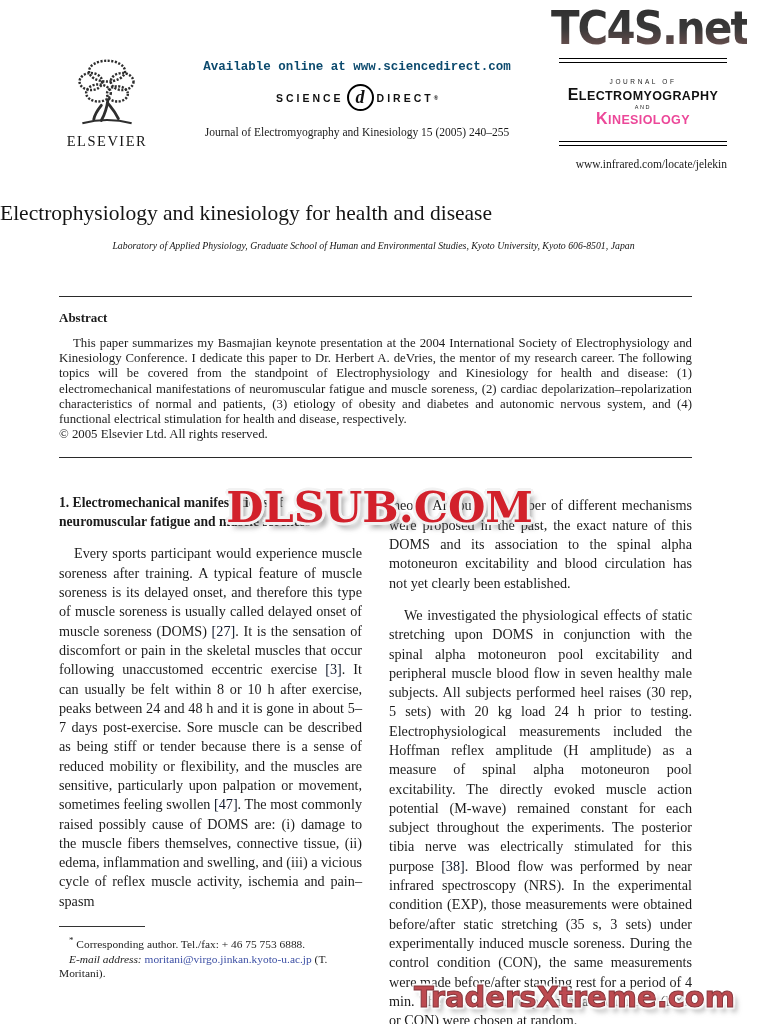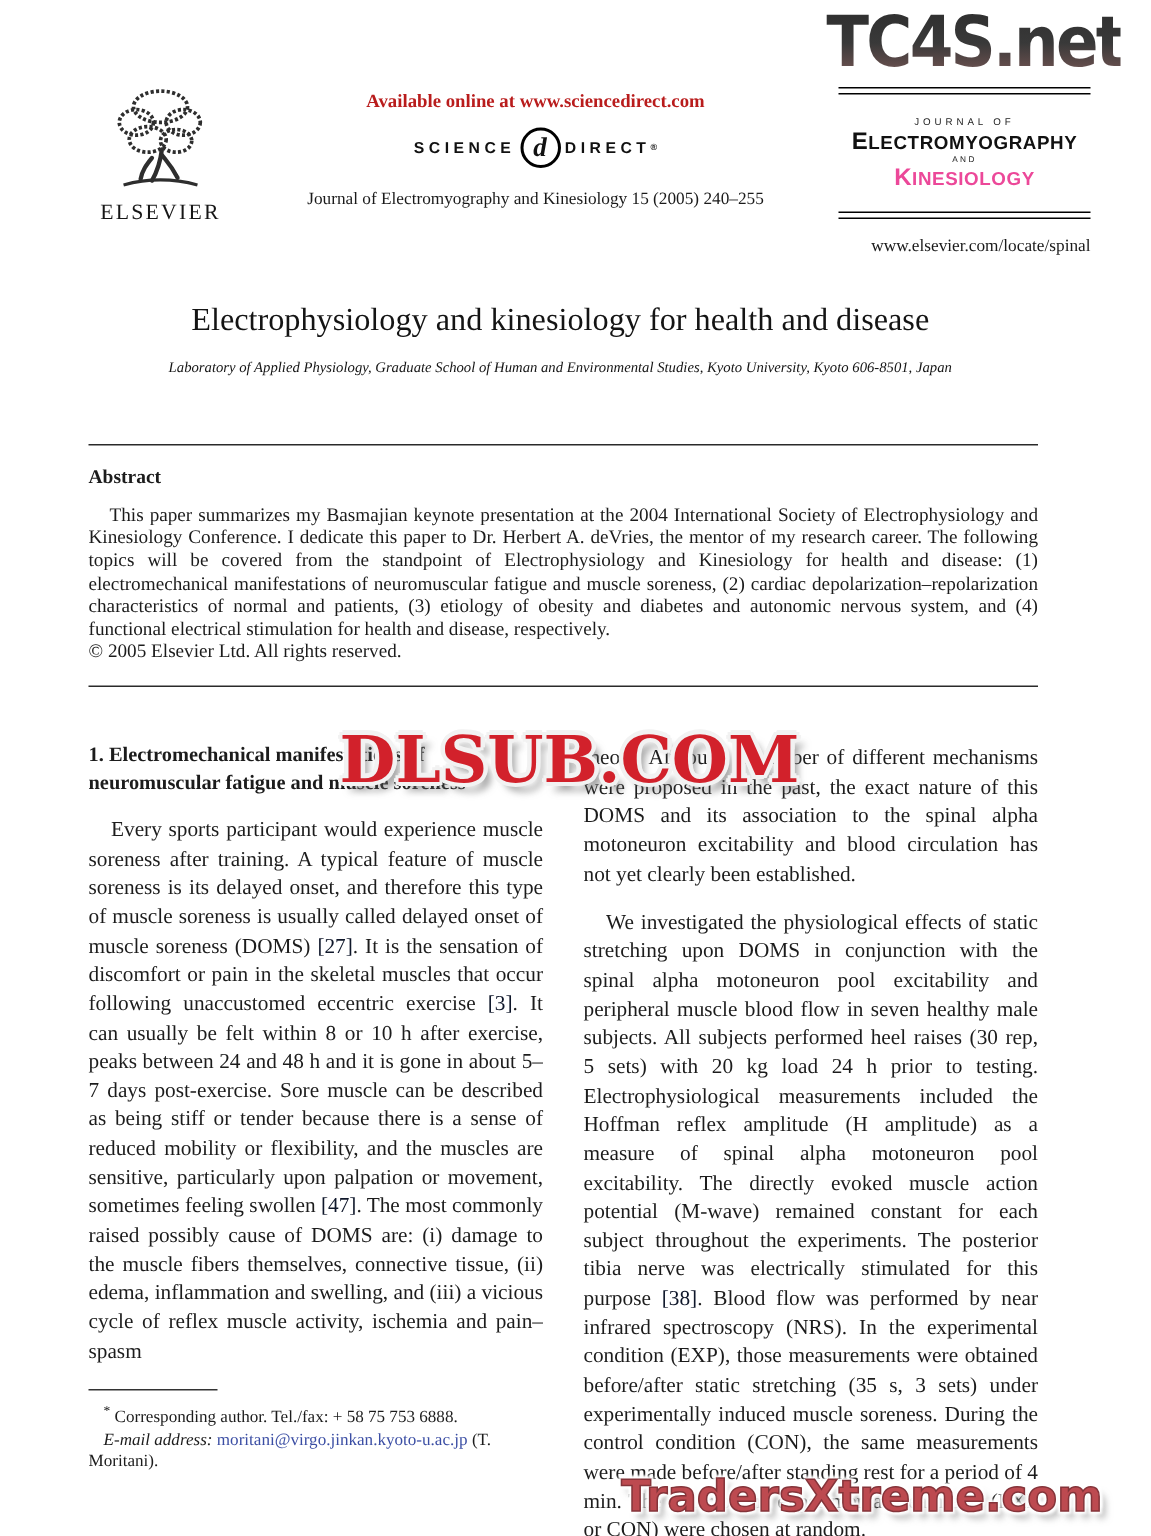--- a/index.html
+++ b/index.html
@@ -33,42 +33,42 @@
       0 0 3px #ffffff, -2px -2px 2px #ffffff, 2px -2px 2px #ffffff,
       -2px 2px 2px #ffffff, 2px 2px 2px #ffffff, 4px 5px 5px rgba(120,120,120,.55);
   }
 
   
   .header { display:flex; justify-content:space-between; align-items:flex-start;
             margin:56px 20px 0 59px; }
   .pub-logo { width:96px; text-align:center; }
   .pub-name { font-size:14.5px; letter-spacing:1.5px; margin-top:1px; color:#161616; }
   .center-col { flex:1; text-align:center; padding-top:4px; }
-  .avail { font-family:Liberation Serif, serif; font-weight:700; font-size:12.5px; color:#b91c1c; }
+  .avail { font-family:Liberation Mono, monospace; font-weight:700; font-size:12.5px; color:#0c4a6e; }
   .sd-logo { margin-top:10px; display:flex; align-items:center; justify-content:center;
              font-family:"Liberation Sans", sans-serif; font-weight:700; font-size:10.5px;
              letter-spacing:3px; color:#111; }
   .d-circle { display:inline-flex; align-items:center; justify-content:center;
               width:23px; height:23px; border:2.2px solid #000; border-radius:50%;
               font-family:"Liberation Serif", serif; font-style:italic; font-weight:700;
               font-size:18px; letter-spacing:0; margin:0 3px; }
   .sd-reg { font-size:6px; vertical-align:super; letter-spacing:0; }
   .journal-line { margin-top:15px; font-size:11.5px; color:#1a1a1a; }
   .nameplate { width:168px; text-align:center; font-family:"Liberation Sans", sans-serif; padding-top:2px; }
   .dbl-rule { height:3px; border-top:1.6px solid #000; border-bottom:1.6px solid #000; }
   .np1 { font-size:6.5px; letter-spacing:2.6px; margin-top:15px; color:#222; }
   .np2 { font-size:12.5px; font-weight:700; letter-spacing:.4px; margin-top:1px; color:#111; }
   .np2::first-letter,.np4::first-letter { font-size:16px; }
   .np3 { font-size:5.5px; letter-spacing:1.6px; margin-top:0px; color:#222; }
   .np4 { font-size:12.5px; font-weight:700; letter-spacing:.4px; margin-bottom:13px; color:#ec4899; }
   .website { font-family:"Liberation Serif", serif; font-size:11.5px; margin-top:12px;
              text-align:right; padding-right:0px; color:#1a1a1a; }
 
   
-  .title { text-align:center; font-size:21.5px; margin-top:31px; color:#141414; }
+  .title { text-align:left; font-size:21.5px; margin-top:31px; color:#141414; }
   .authors { text-align:center; font-size:15px; margin-top:19px; }
   .affil { text-align:center; font-style:italic; font-size:9.8px; margin-top:14px; color:#141414; }
   .rule { border:0; border-top:1.5px solid #2a2a2a; margin:0 55px 0 59px; }
   .rule-1 { margin-top:45px; }
   .rule-2 { margin-top:15px; }
 
   
   .abstract { padding:0 55px 0 59px; }
   .abs-head { font-weight:700; font-size:13px; margin-top:13px; }
   .abs-body { font-size:12.8px; line-height:15.2px; text-align:justify; margin:10px 0 0; text-indent:14px; }
@@ -131,21 +131,21 @@
       <div class="journal-line">Journal of Electromyography and Kinesiology 15 (2005) 240–255</div>
     </div>
 
     <div class="nameplate">
       <div class="dbl-rule"></div>
       <div class="np1">JOURNAL OF</div>
       <div class="np2">ELECTROMYOGRAPHY</div>
       <div class="np3">AND</div>
       <div class="np4">KINESIOLOGY</div>
       <div class="dbl-rule"></div>
-      <div class="website">www.elsevier.com/locate/spinal</div>
+      <div class="website">www.infrared.com/locate/jelekin</div>
     </div>
   </div>
 
   <div class="title">Electrophysiology and kinesiology for health and disease</div>
   <div class="affil">Laboratory of Applied Physiology, Graduate School of Human and Environmental Studies, Kyoto University, Kyoto 606-8501, Japan</div>
 
   <hr class="rule rule-1">
 
   <div class="abstract">
     <div class="abs-head">Abstract</div>
@@ -157,21 +157,21 @@
 
   <div class="wm-mid">DLSUB.COM</div>
 
   <div class="columns">
     <div class="col">
       <h2 class="sec-h">1. Electromechanical manifestations of neuromuscular fatigue and muscle soreness</h2>
       <p class="body-p indent rich">Every sports participant would experience muscle soreness after training. A typical feature of muscle soreness is its delayed onset, and therefore this type of muscle soreness is usually called delayed onset of muscle soreness (DOMS) <span class="cite">[27]</span>. It is the sensation of discomfort or pain in the skeletal muscles that occur following unaccustomed eccentric exercise <span class="cite">[3]</span>. It can usually be felt within 8 or 10 h after exercise, peaks between 24 and 48 h and it is gone in about 5–7 days post-exercise. Sore muscle can be described as being stiff or tender because there is a sense of reduced mobility or flexibility, and the muscles are sensitive, particularly upon palpation or movement, sometimes feeling swollen <span class="cite">[47]</span>. The most commonly raised possibly cause of DOMS are: (i) damage to the muscle fibers themselves, connective tissue, (ii) edema, inflammation and swelling, and (iii) a vicious cycle of reflex muscle activity, ischemia and pain–spasm</p>
 
       <div class="footnote">
         <div class="fn-rule"></div>
-        <p class="fn1"><sup class="fn-sup">*</sup> <span>Corresponding author. Tel./fax: + 58 75 753 6888.</span></p>
+        <p class="fn1"><sup class="fn-sup">*</sup> <span>Corresponding author. Tel./fax: + 46 75 753 6888.</span></p>
         <p class="fn-email fn1"><i>E-mail address:</i> <span class="link">moritani@virgo.jinkan.kyoto-u.ac.jp</span> <span>(T. Moritani).</span></p>
       </div>
 
     </div>
 
     <div class="col">
       <p class="body-p no-top rich">theory. Although a number of different mechanisms were proposed in the past, the exact nature of this DOMS and its association to the spinal alpha motoneuron excitability and blood circulation has not yet clearly been established.</p>
       <p class="body-p indent rich">We investigated the physiological effects of static stretching upon DOMS in conjunction with the spinal alpha motoneuron pool excitability and peripheral muscle blood flow in seven healthy male subjects. All subjects performed heel raises (30 rep, 5 sets) with 20 kg load 24 h prior to testing. Electrophysiological measurements included the Hoffman reflex amplitude (H amplitude) as a measure of spinal alpha motoneuron pool excitability. The directly evoked muscle action potential (M-wave) remained constant for each subject throughout the experiments. The posterior tibia nerve was electrically stimulated for this purpose <span class="cite">[38]</span>. Blood flow was performed by near infrared spectroscopy (NRS). In the experimental condition (EXP), those measurements were obtained before/after static stretching (35 s, 3 sets) under experimentally induced muscle soreness. During the control condition (CON), the same measurements were made before/after standing rest for a period of 4 min. The order of the experimental treatments (EXP or CON) were chosen at random.</p>
     </div>
   </div>

